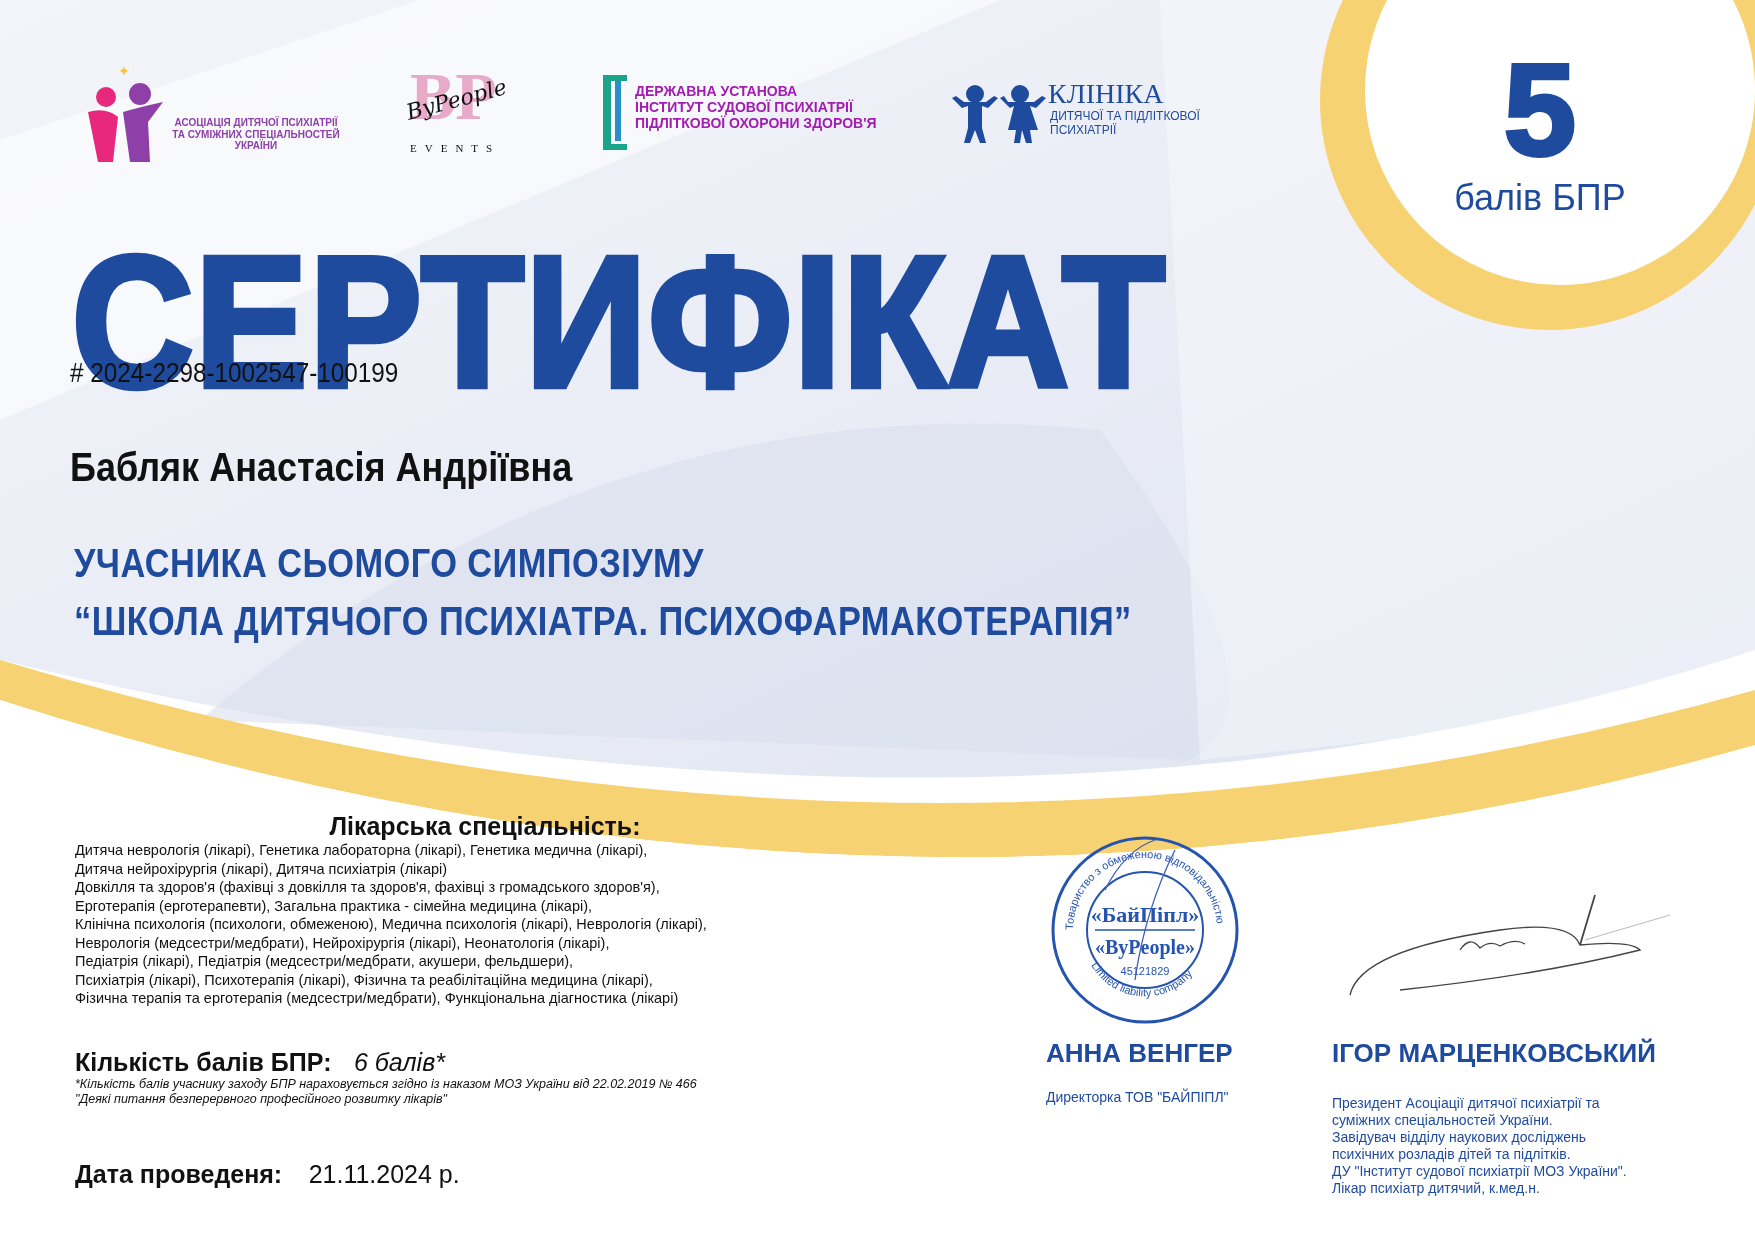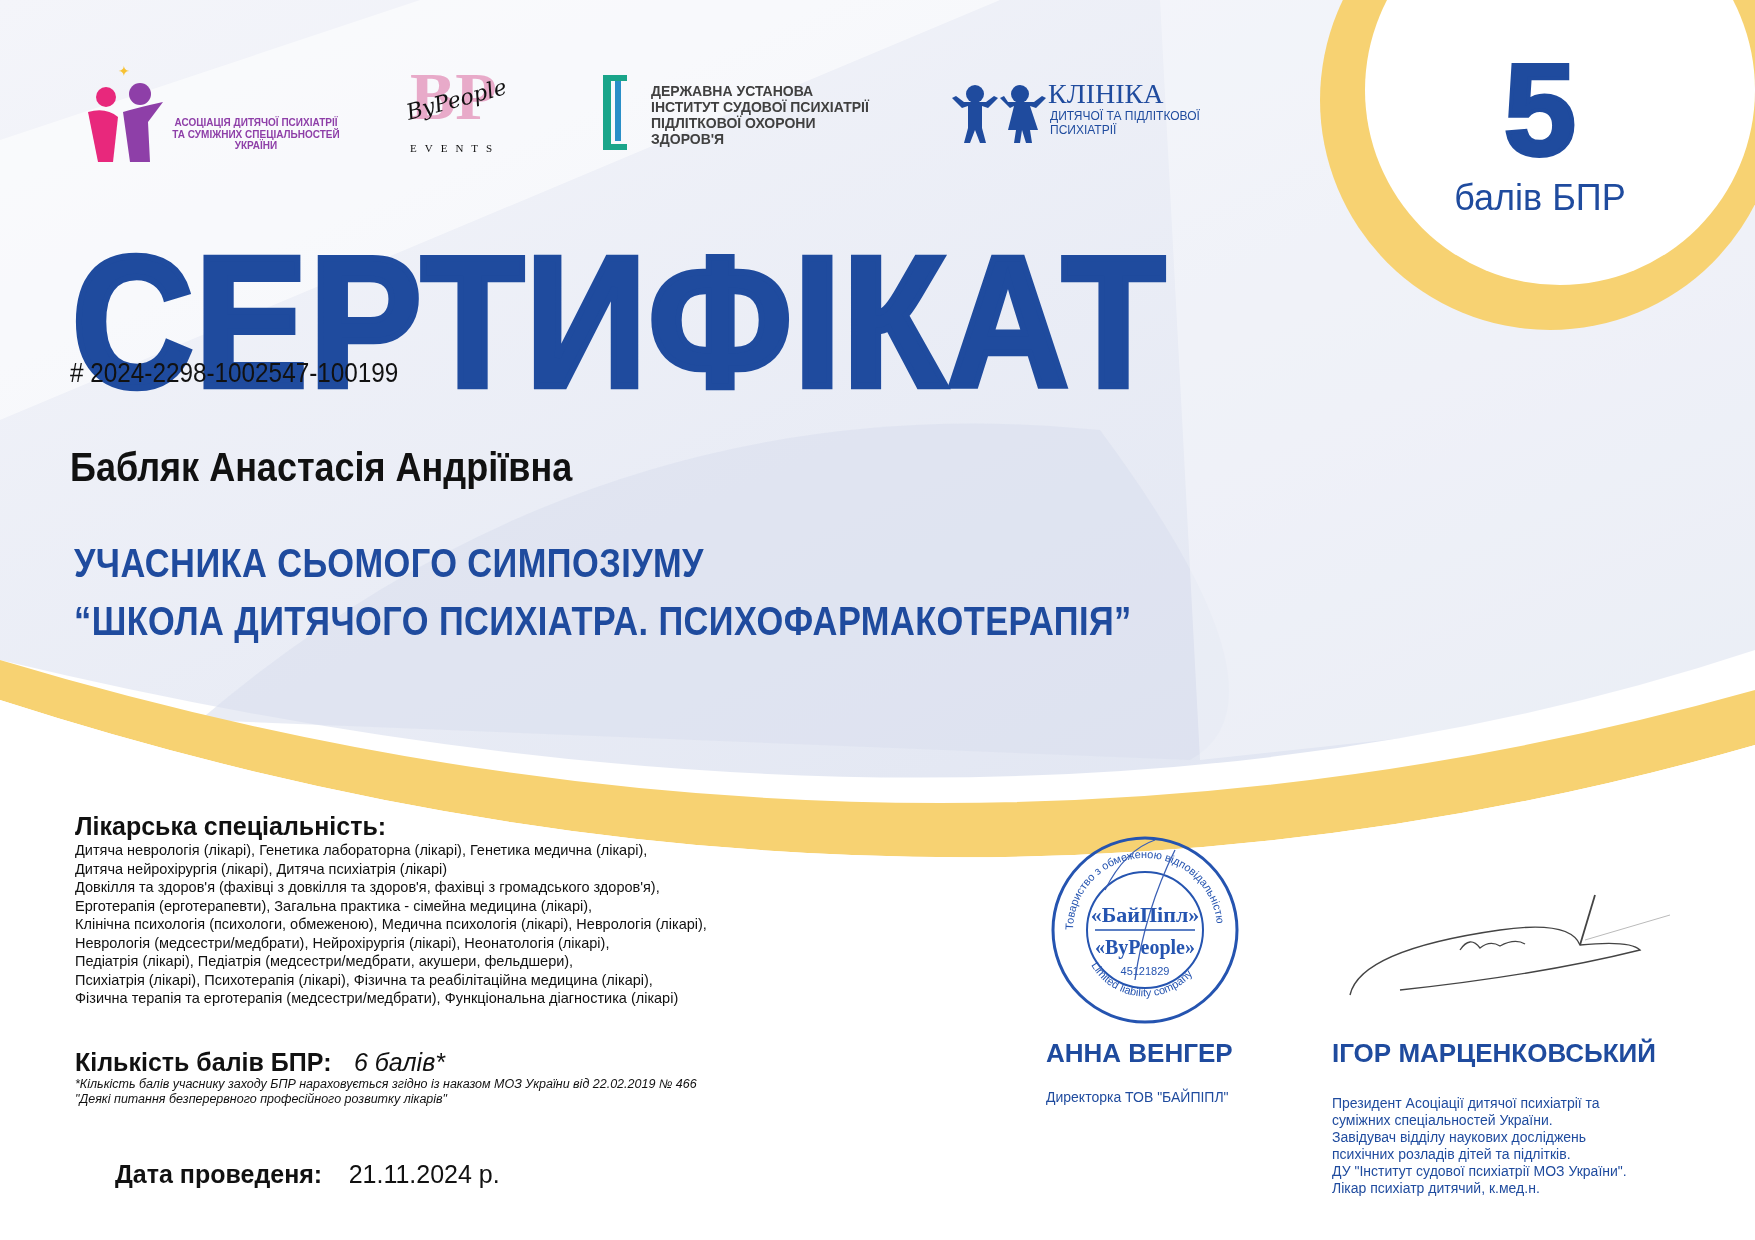--- a/index.html
+++ b/index.html
@@ -4,21 +4,21 @@
 <style>
   html, body { margin:0; padding:0; }
   body { width:1755px; height:1240px; position:relative; overflow:hidden; background:#ffffff; font-family:"Liberation Sans", sans-serif; }
   .bg { position:absolute; left:0; top:0; width:1755px; height:1240px; }
   .abs { position:absolute; }
   .logo-text { font-weight:bold; line-height:1.15; }
   .title { font-family:"Liberation Sans", sans-serif; font-weight:900; color:#1f4b9e; font-size:168px; letter-spacing:2px; transform:scaleY(1.1); transform-origin:left top; line-height:1; -webkit-text-stroke:6px #1f4b9e; }
   .certno { font-size:27px; color:#111; font-family:"Liberation Sans", sans-serif; transform:scaleX(0.9); transform-origin:left top; }
   .person { font-size:40px; font-weight:bold; color:#111; transform:scaleX(0.9); transform-origin:left top; }
   .event { font-size:40px; font-weight:bold; color:#1f4b9e; transform:scaleX(0.86); transform-origin:left top; line-height:1.45; letter-spacing:0.5px; }
-  .spec-h { font-size:25px; font-weight:bold; color:#111; }
+  .spec-h { font-size:25px; font-weight:bold; color:#111;text-align:center; }
   .spec-list { font-size:14.5px; color:#111; line-height:18.5px; }
   .points-h { font-size:25px; font-weight:bold; color:#111; }
   .points-v { font-size:25px; font-style:italic; color:#111; }
   .note { font-size:12.5px; font-style:italic; color:#111; line-height:15px; }
   .signer-name { font-size:26px; font-weight:bold; color:#1f4b9e; }
   .signer-role { font-size:14px; color:#1f4b9e; line-height:17px; }
   .big5 { font-size:130px; font-weight:900; color:#1f4b9e; -webkit-text-stroke:4px #1f4b9e; }
   .bpr { font-size:36px; color:#1f4b9e; }
 </style>
 </head>
@@ -62,21 +62,21 @@
   <div style="position:absolute; left:5px; top:-5px; font-family:'Liberation Serif',serif; font-size:68px; color:#e8aac9; font-weight:bold;">BP</div>
   <div style="position:absolute; left:0; top:25px; font-family:'DejaVu Serif',serif; font-style:italic; font-size:22px; color:#111; transform:rotate(-15deg);">ByPeople</div>
   <div style="position:absolute; left:5px; top:80px; font-family:'Liberation Serif',serif; font-size:11px; letter-spacing:8px; color:#111;">EVENTS</div>
 </div>
 
 <div class="abs" style="left:603px; top:75px; width:280px; height:80px;">
   <svg width="24" height="75" viewBox="0 0 24 75" style="position:absolute;left:0;top:0;">
     <path d="M0,0 H24 V6 H8 V69 H24 V75 H0 Z" fill="#1aa58a"></path>
     <rect x="12" y="6" width="6" height="60" fill="#2a8fc8"></rect>
   </svg>
-  <div class="logo-text" style="position:absolute; left:32px; top:8px; font-size:14px; color:#404040;margin-left:16px;">
+  <div class="logo-text" style="position:absolute; left:32px; top:8px; font-size:14px; color:#a21caf;">
     <div>ДЕРЖАВНА УСТАНОВА</div>
     <div>ІНСТИТУТ СУДОВОЇ ПСИХІАТРІЇ</div>
     <div>ПІДЛІТКОВОЇ ОХОРОНИ ЗДОРОВ'Я</div>
   </div>
 </div>
 
 <div class="abs" style="left:950px; top:80px; width:290px; height:70px;">
   <svg width="100" height="65" viewBox="0 0 100 65" style="position:absolute;left:0;top:0;">
     <circle cx="25" cy="14" r="9" fill="#1f4b9e"></circle>
     <path d="M2,18 L12,28 L18,26 V48 L14,63 H20 L25,50 L30,63 H36 L32,48 V26 L38,28 L48,18 L44,16 L36,22 H14 L6,16 Z" fill="#1f4b9e"></path>
@@ -122,21 +122,21 @@
 
 <div class="abs" style="left:75px; top:1048px; width:820px;">
   <div>
     <span class="points-h">Кількість балів БПР:</span>
     <span class="points-v" style="margin-left:18px;">6 балів*</span>
   </div>
   <div class="note">*Кількість балів учаснику заходу БПР нараховується згідно із наказом МОЗ України від 22.02.2019 № 466</div>
   <div class="note">"Деякі питання безперервного професійного розвитку лікарів"</div>
 </div>
 
-<div class="abs" style="left:75px; top:1160px;margin-left:40px;">
+<div class="abs" style="left:75px; top:1160px;">
   <span class="points-h">Дата проведеня:</span>
   <span style="font-size:25px; color:#111; margin-left:22px;">21.11.2024 р.</span>
 </div>
 
 <div class="abs" style="left:1045px; top:830px; width:200px; height:200px;">
   <svg width="200" height="200" viewBox="0 0 200 200">
     <defs>
       <path id="arcTop" d="M28,100 A72,72 0 1,1 172,100"></path>
       <path id="arcBot" d="M40,120 A62,62 0 0,0 160,120"></path>
     </defs>

